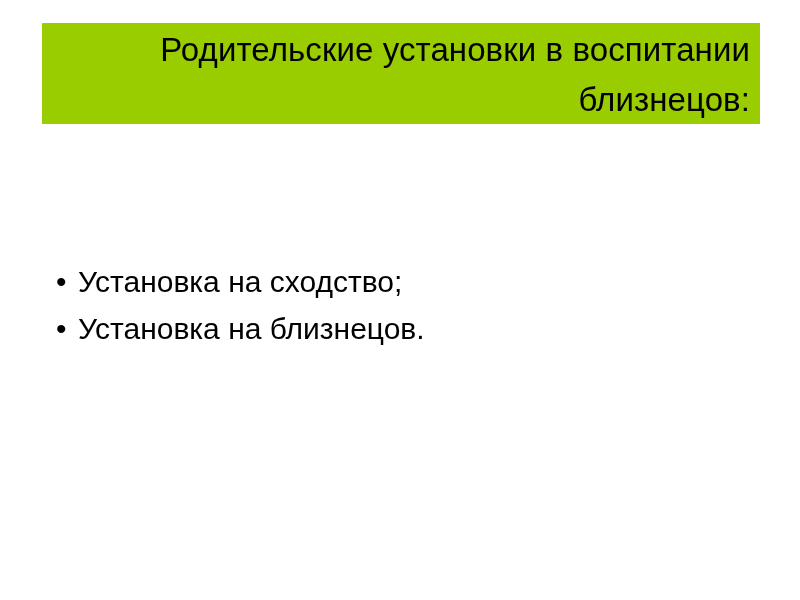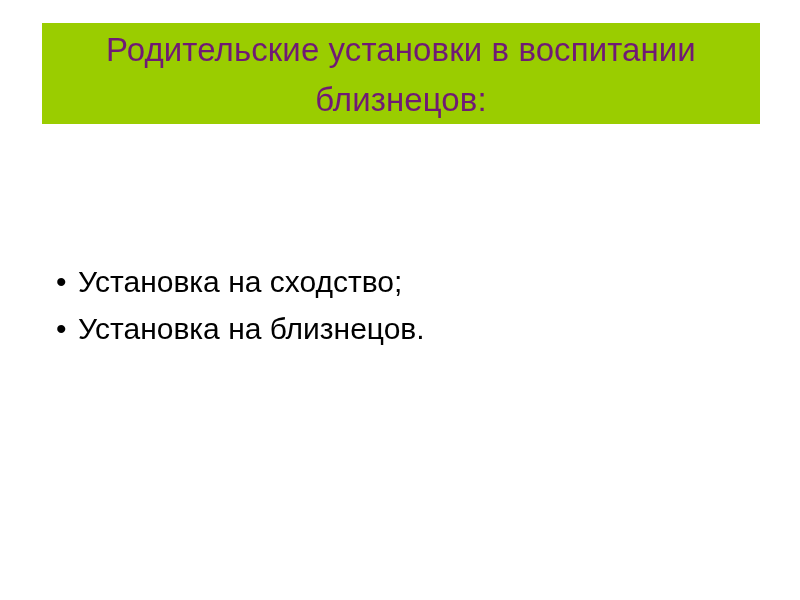--- a/index.html
+++ b/index.html
@@ -29,24 +29,24 @@
     width: 718px;
     height: 101px;
     background: #9ACD00;
     box-sizing: border-box;
     display: flex;
     align-items: flex-start;
     justify-content: center;
   }
   .title-text {
     width: 100%;
-    text-align: center;
+    text-align: right;
     font-size: 33px;
     line-height: 50px;
-    color: #701a75;
+    color: #000000;
     font-weight: normal;
     letter-spacing: 0.1px;
     padding: 2px 10px 0 10px;
     box-sizing: border-box;
     white-space: pre-line;
   }
 
   
   .body-area {
     position: absolute;

